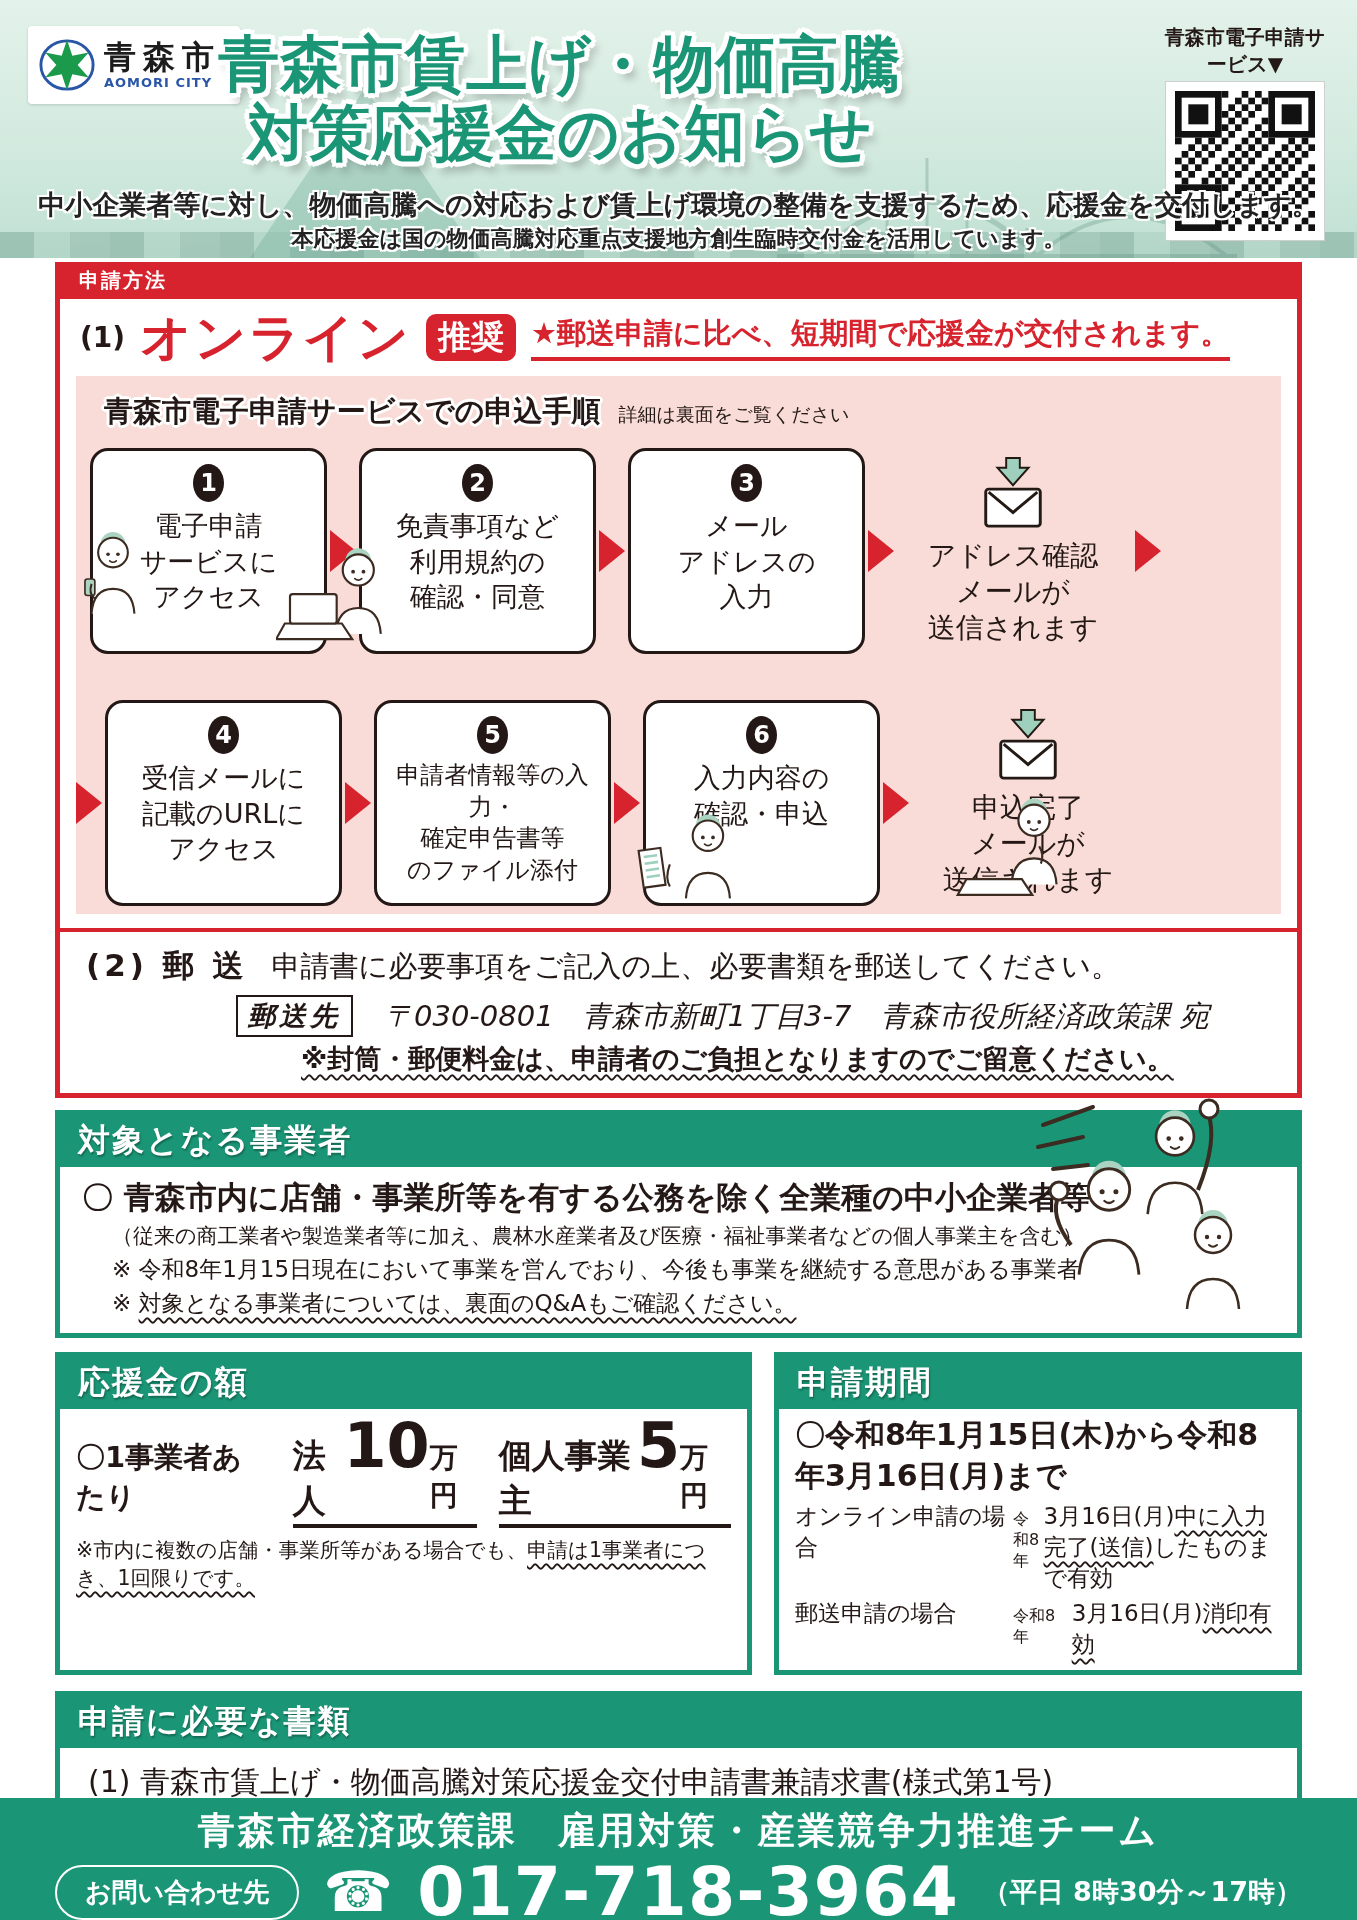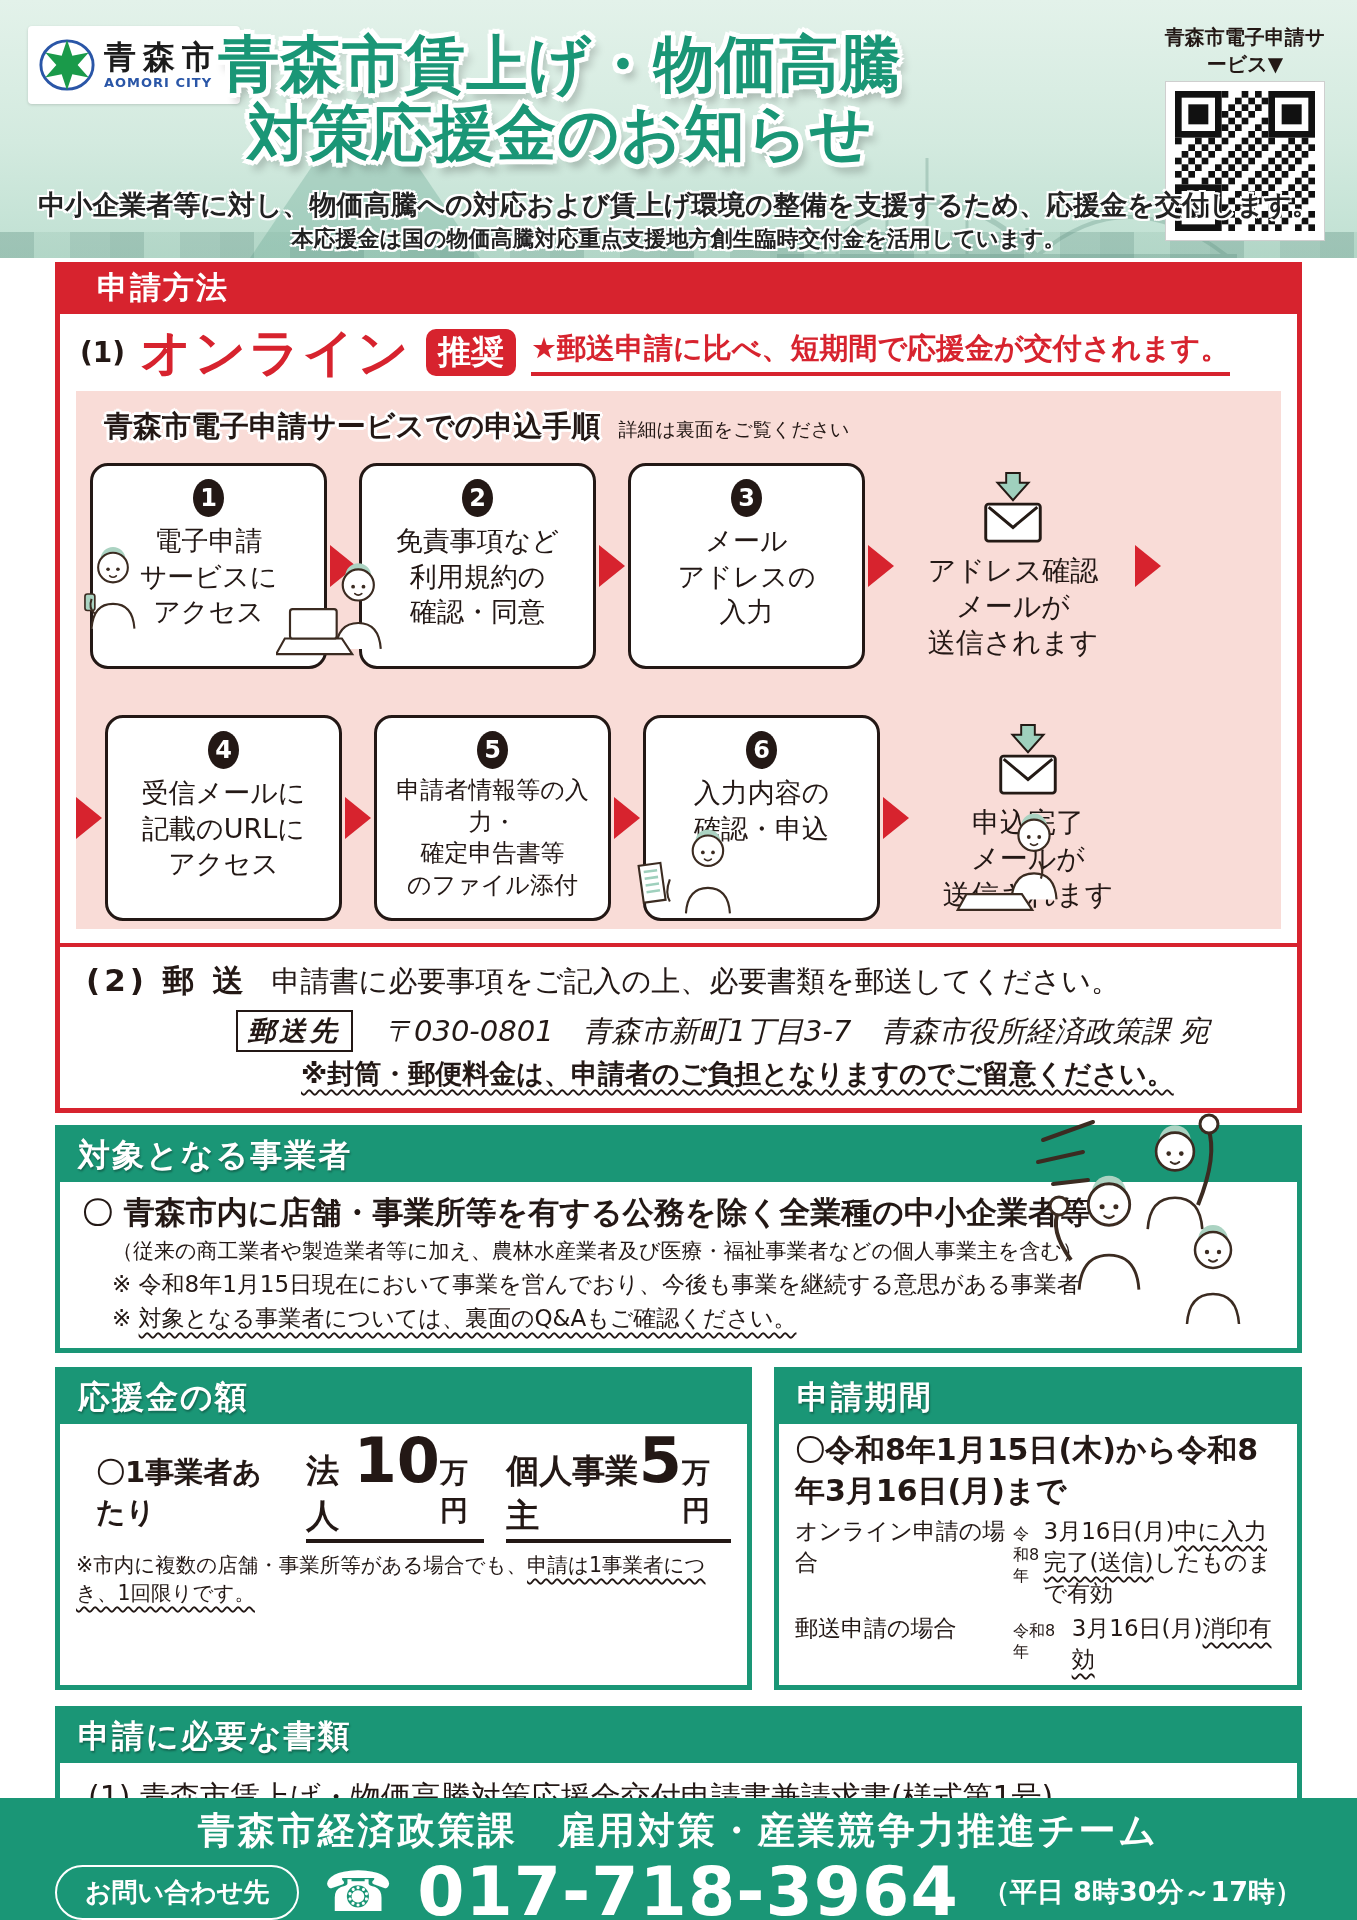--- a/index.html
+++ b/index.html
@@ -25,21 +25,21 @@
     text-shadow:-4px -4px 0 #fff,4px -4px 0 #fff,-4px 4px 0 #fff,4px 4px 0 #fff,0 -5px 0 #fff,0 5px 0 #fff,-5px 0 0 #fff,5px 0 0 #fff,6px 9px 8px rgba(0,0,0,.28);}
   .qr-wrap{position:absolute;top:24px;right:26px;width:172px;text-align:center;}
   .qr-label{font-size:20px;font-weight:600;margin-bottom:3px;letter-spacing:0;}
   .qr-box{width:160px;height:160px;margin:0 auto;background:#fff;border:1px solid #cfcfcf;display:flex;align-items:center;justify-content:center;}
   .desc{position:absolute;left:0;bottom:4px;width:100%;text-align:center;
     text-shadow:-2px -2px 0 #fff,2px -2px 0 #fff,-2px 2px 0 #fff,2px 2px 0 #fff,0 2px 0 #fff,0 -2px 0 #fff;}
   .desc .l1{font-size:27px;font-weight:700;color:#222;}
   .desc .l2{font-size:22px;font-weight:600;color:#222;margin-top:1px;}
 
   
-  .red-bar{margin:4px 55px 0;background:var(--red);color:#fff;font-size:31px;font-weight:900;padding:5px 42px;letter-spacing:2px;}
+  .red-bar{margin:4px 55px 0;background:var(--red);color:#fff;font-size:20px;font-weight:900;padding:5px 24px;letter-spacing:2px;}
   .apply-box{margin:0 55px;border:5px solid var(--red);border-top:none;background:#fff;}
   .online-line{display:flex;align-items:center;gap:15px;padding:13px 20px 9px;}
   .online-num{font-size:28px;font-weight:700;}
   .online-label{font-size:51px;font-weight:900;color:var(--red);letter-spacing:2px;line-height:1;}
   .online-badge{background:var(--red);color:#fff;font-size:33px;font-weight:900;padding:5px 12px;border-radius:10px;line-height:1.1;}
   .online-note{color:var(--red);font-size:29px;font-weight:900;border-bottom:4px solid var(--red);padding-bottom:3px;letter-spacing:0;}
   .pink{position:relative;margin:4px 16px 14px;background:var(--pink);padding:16px 14px 8px;}
   .steps-title-row{display:flex;align-items:baseline;gap:18px;padding-left:14px;}
   .steps-title{font-size:29px;font-weight:900;
     text-shadow:-2px -2px 0 #fff,2px -2px 0 #fff,-2px 2px 0 #fff,2px 2px 0 #fff,0 3px 0 #fff,0 -3px 0 #fff,3px 0 0 #fff,-3px 0 0 #fff;}
@@ -74,21 +74,21 @@
   .eligible{position:relative;margin:12px 55px 0;}
   .eligible-content{padding:10px 22px 14px;}
   .elig-main{font-size:31px;font-weight:700;}
   .elig-sub{font-size:21px;font-weight:500;margin:3px 0 4px 30px;}
   .elig-note{font-size:23px;font-weight:500;margin-left:30px;margin-top:3px;}
   .elig-fig{position:absolute;top:-20px;right:14px;width:300px;height:240px;}
 
   .two-col{margin:14px 55px 0;display:flex;gap:22px;}
   .amount{width:697px;flex:0 0 auto;}
   .amount-content{padding:8px 16px 10px;}
-  .amount-row{display:flex;align-items:baseline;gap:22px;margin-left:20px;}
+  .amount-row{display:flex;align-items:baseline;gap:22px;}
   .amount-prefix{font-size:29px;font-weight:600;}
   .amount-grp{display:flex;align-items:baseline;border-bottom:4px solid var(--ink);padding:0 4px 0 0;}
   .amount-lbl{font-size:33px;font-weight:900;}
   .amount-val{font-size:62px;font-weight:900;line-height:.95;}
   .amount-unit{font-size:28px;font-weight:900;}
   .amount-note{font-size:20.5px;font-weight:500;margin-top:8px;}
   .period{flex:1;}
   .period-content{padding:6px 16px 10px;}
   .period-main{font-size:30px;font-weight:900;}
   .period-line{display:flex;align-items:baseline;margin-top:4px;}

